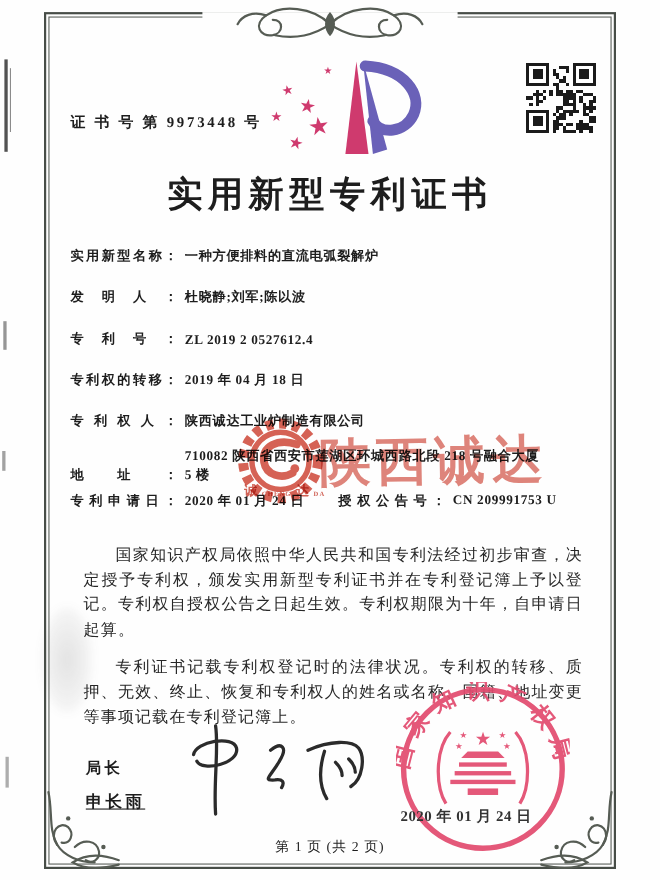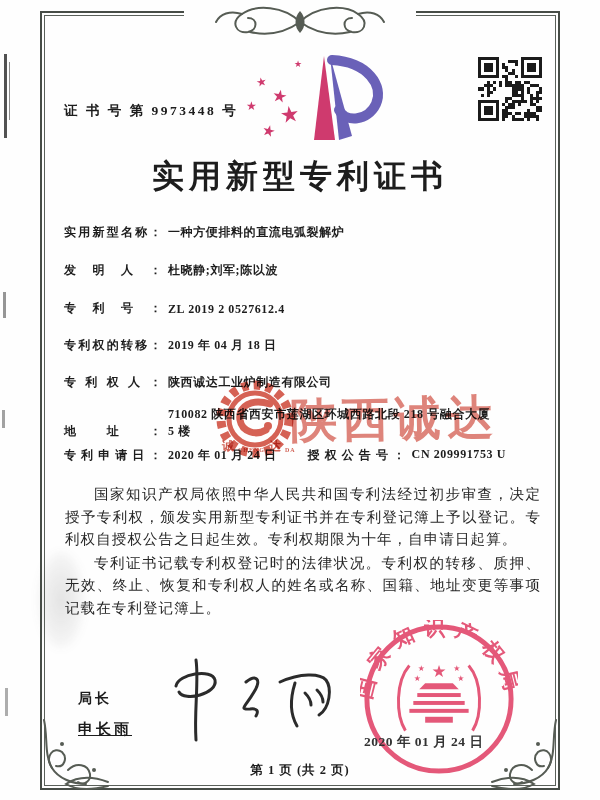--- a/index.html
+++ b/index.html
@@ -28,42 +28,42 @@
   
   .row{position:absolute;left:64px;right:50px;display:flex;align-items:flex-end;
        font-size:12px;font-weight:600;letter-spacing:.6px;z-index:3;}
   .row .label{display:inline-block;width:98px;text-align:justify;text-align-last:justify;
               flex:none;}
   .row .value{margin-left:6px;}
   .grant-group{display:flex;flex:none;}
   .grant-right{margin-left:31px;font-family:Liberation Serif, serif;}
   
   .body-text{position:absolute;left:64px;right:58px;top:482px;z-index:3;}
-  .body-text p{margin:1px;font-size:14.5px;line-height:22.5px;letter-spacing:1.1px;
+  .body-text p{margin:12px;font-size:14.5px;line-height:22.5px;letter-spacing:1.1px;
                text-indent:2em;text-align:justify;color:#272727;font-weight:500;}
   
   .watermark{position:absolute;z-index:4;pointer-events:none;mix-blend-mode:multiply;}
   .wm-text{left:290px;top:388px;font-family:"Liberation Sans","DejaVu Sans",sans-serif;
            font-size:47px;font-weight:700;letter-spacing:5px;color:rgba(204,58,42,.62);
            transform:rotate(-1deg);}
   .wm-gear{left:212px;top:376px;width:86px;height:86px;opacity:.8;}
   .wm-sub{left:222px;top:438px;display:flex;align-items:flex-end;color:rgba(198,58,42,.8);
           font-size:12px;font-weight:700;}
   .wm-sub .en{font-size:6px;letter-spacing:1px;margin:0 4px 2px 4px;}
   
   .director-title{position:absolute;left:78px;top:690px;font-size:14px;font-weight:600;
                   letter-spacing:3px;z-index:3;}
   .director-name{position:absolute;left:78px;top:720px;font-size:15px;font-weight:600;
                  letter-spacing:3px;z-index:3;text-decoration:underline;}
   .signature{position:absolute;left:160px;top:652px;width:185px;height:95px;z-index:3;}
   .seal{position:absolute;left:360px;top:620px;width:158px;height:158px;z-index:5;opacity:.92;}
   .seal-date{position:absolute;left:364px;top:733px;font-size:13.5px;font-weight:600;
              letter-spacing:.5px;color:#333;z-index:6;}
   .footer{position:absolute;left:0;right:0;top:762px;text-align:center;font-size:12.5px;
-          font-weight:700;letter-spacing:1px;z-index:3;}
+          font-weight:400;letter-spacing:1px;z-index:3;}
 </style>
 </head>
 <body>
 
 <div class="page">
 
   <div class="scanmark" style="left:4px;top:54px;width:3px;height:84px;opacity:.75;"></div>
   <div class="scanmark" style="left:9px;top:62px;width:1px;height:58px;opacity:.5;"></div>
   <div class="scanmark" style="left:3px;top:292px;width:3px;height:26px;opacity:.45;"></div>
   <div class="scanmark" style="left:2px;top:410px;width:3px;height:18px;opacity:.4;"></div>

